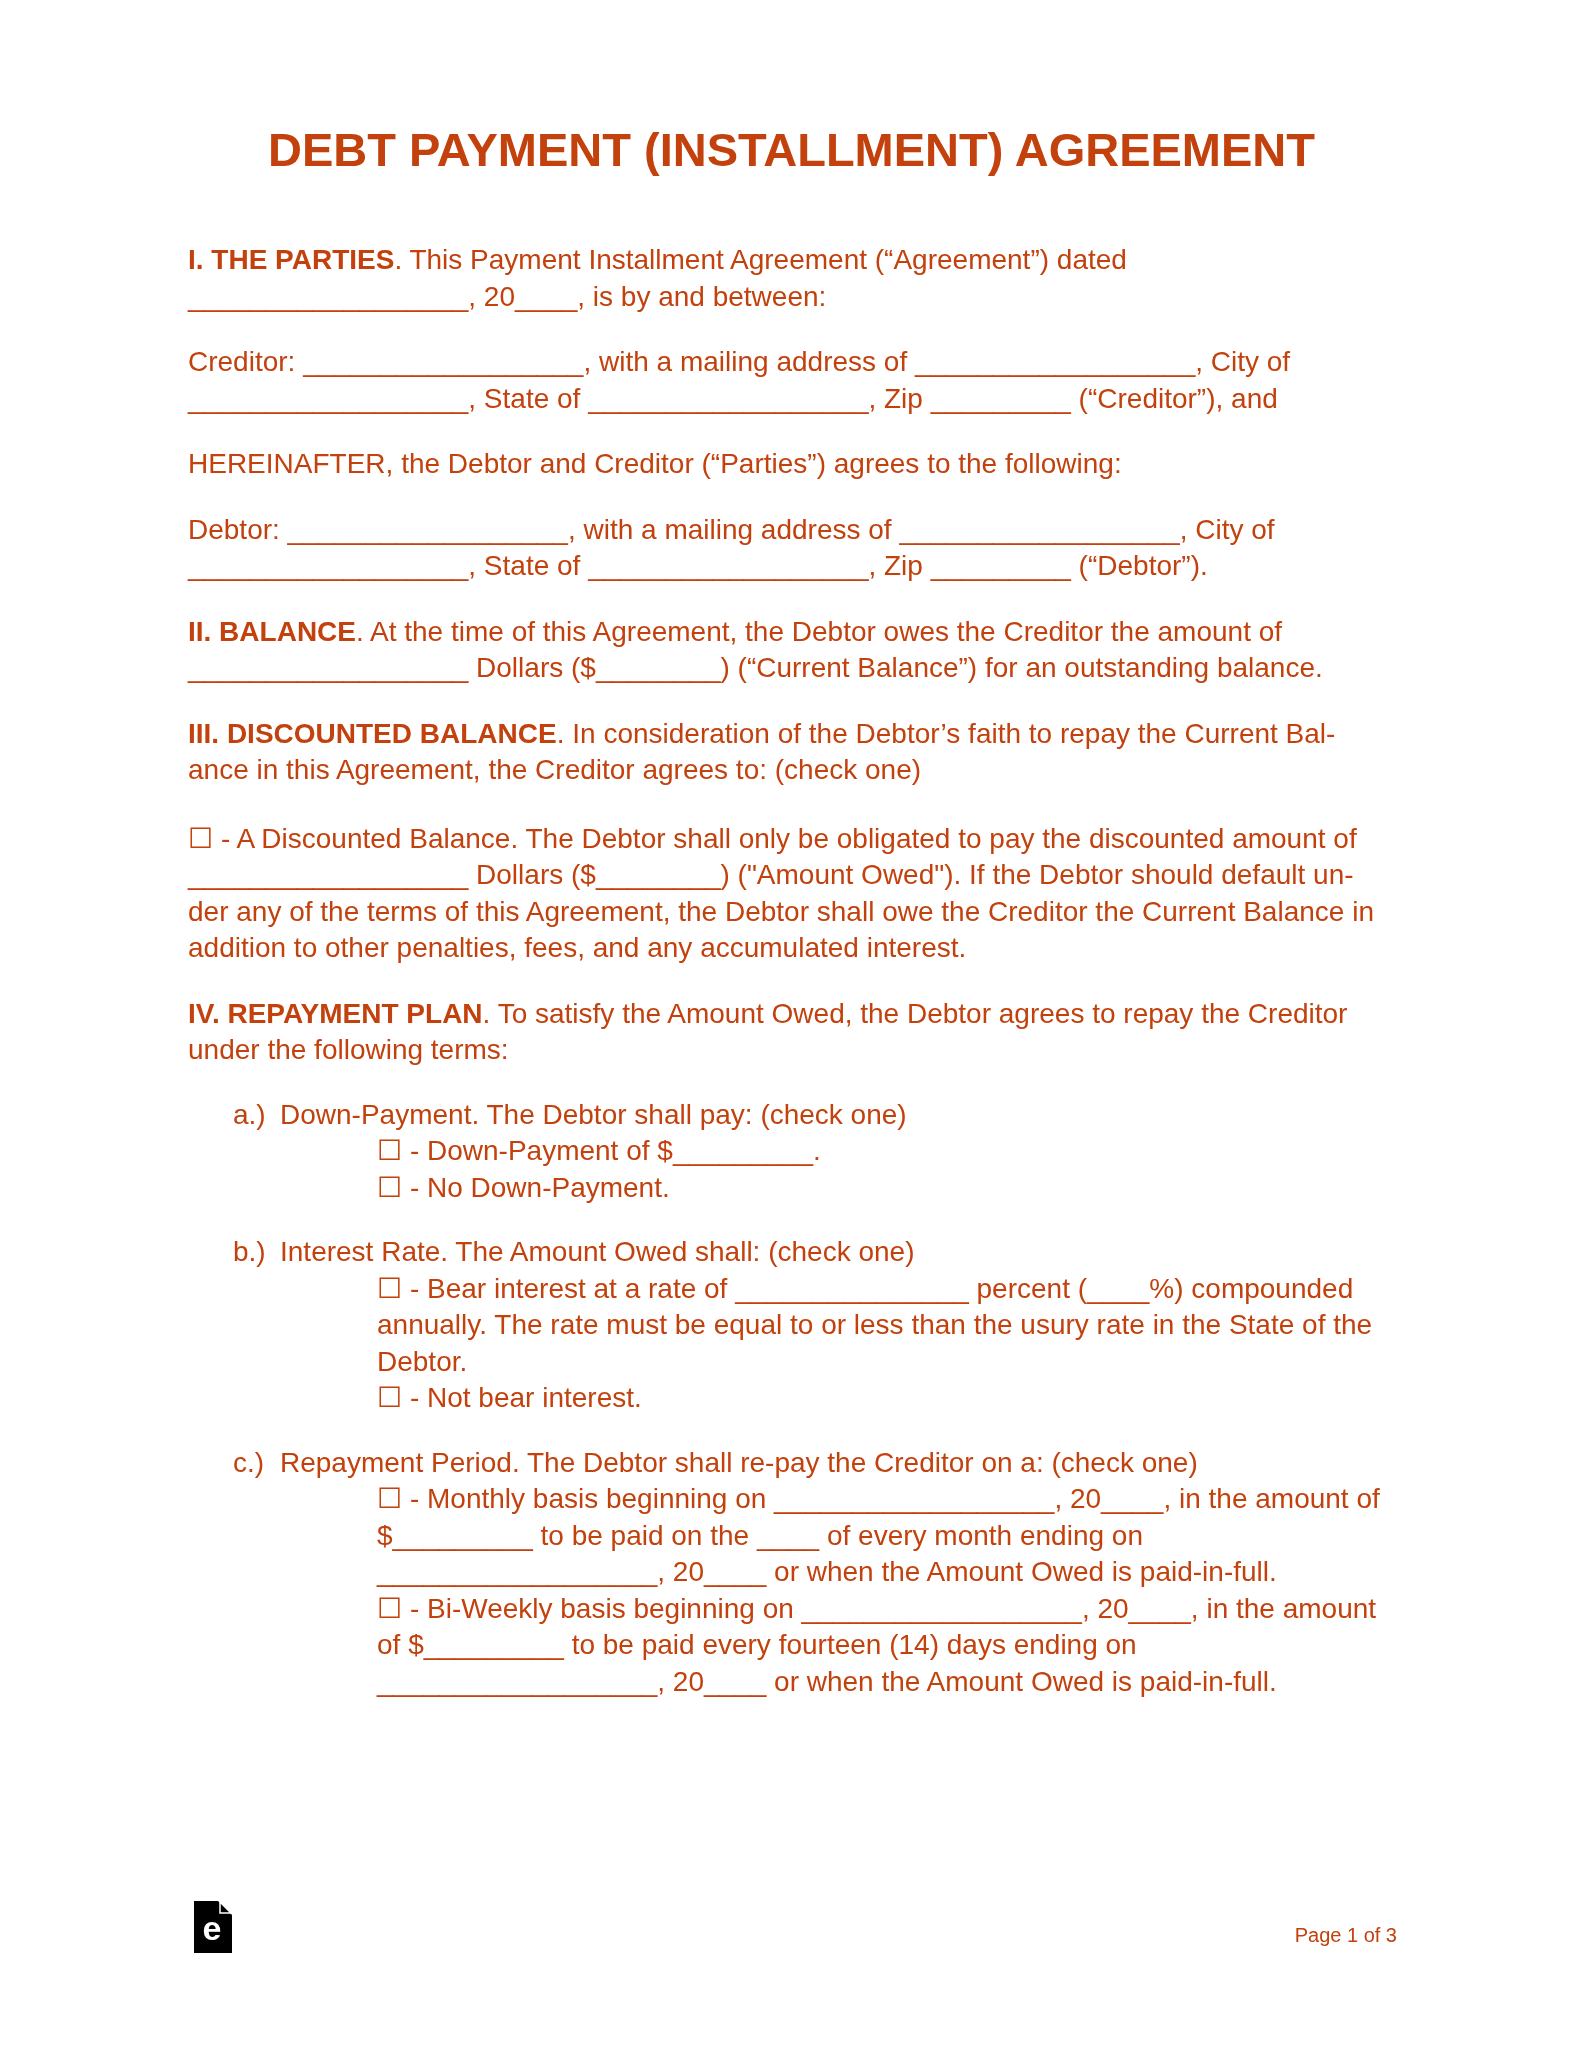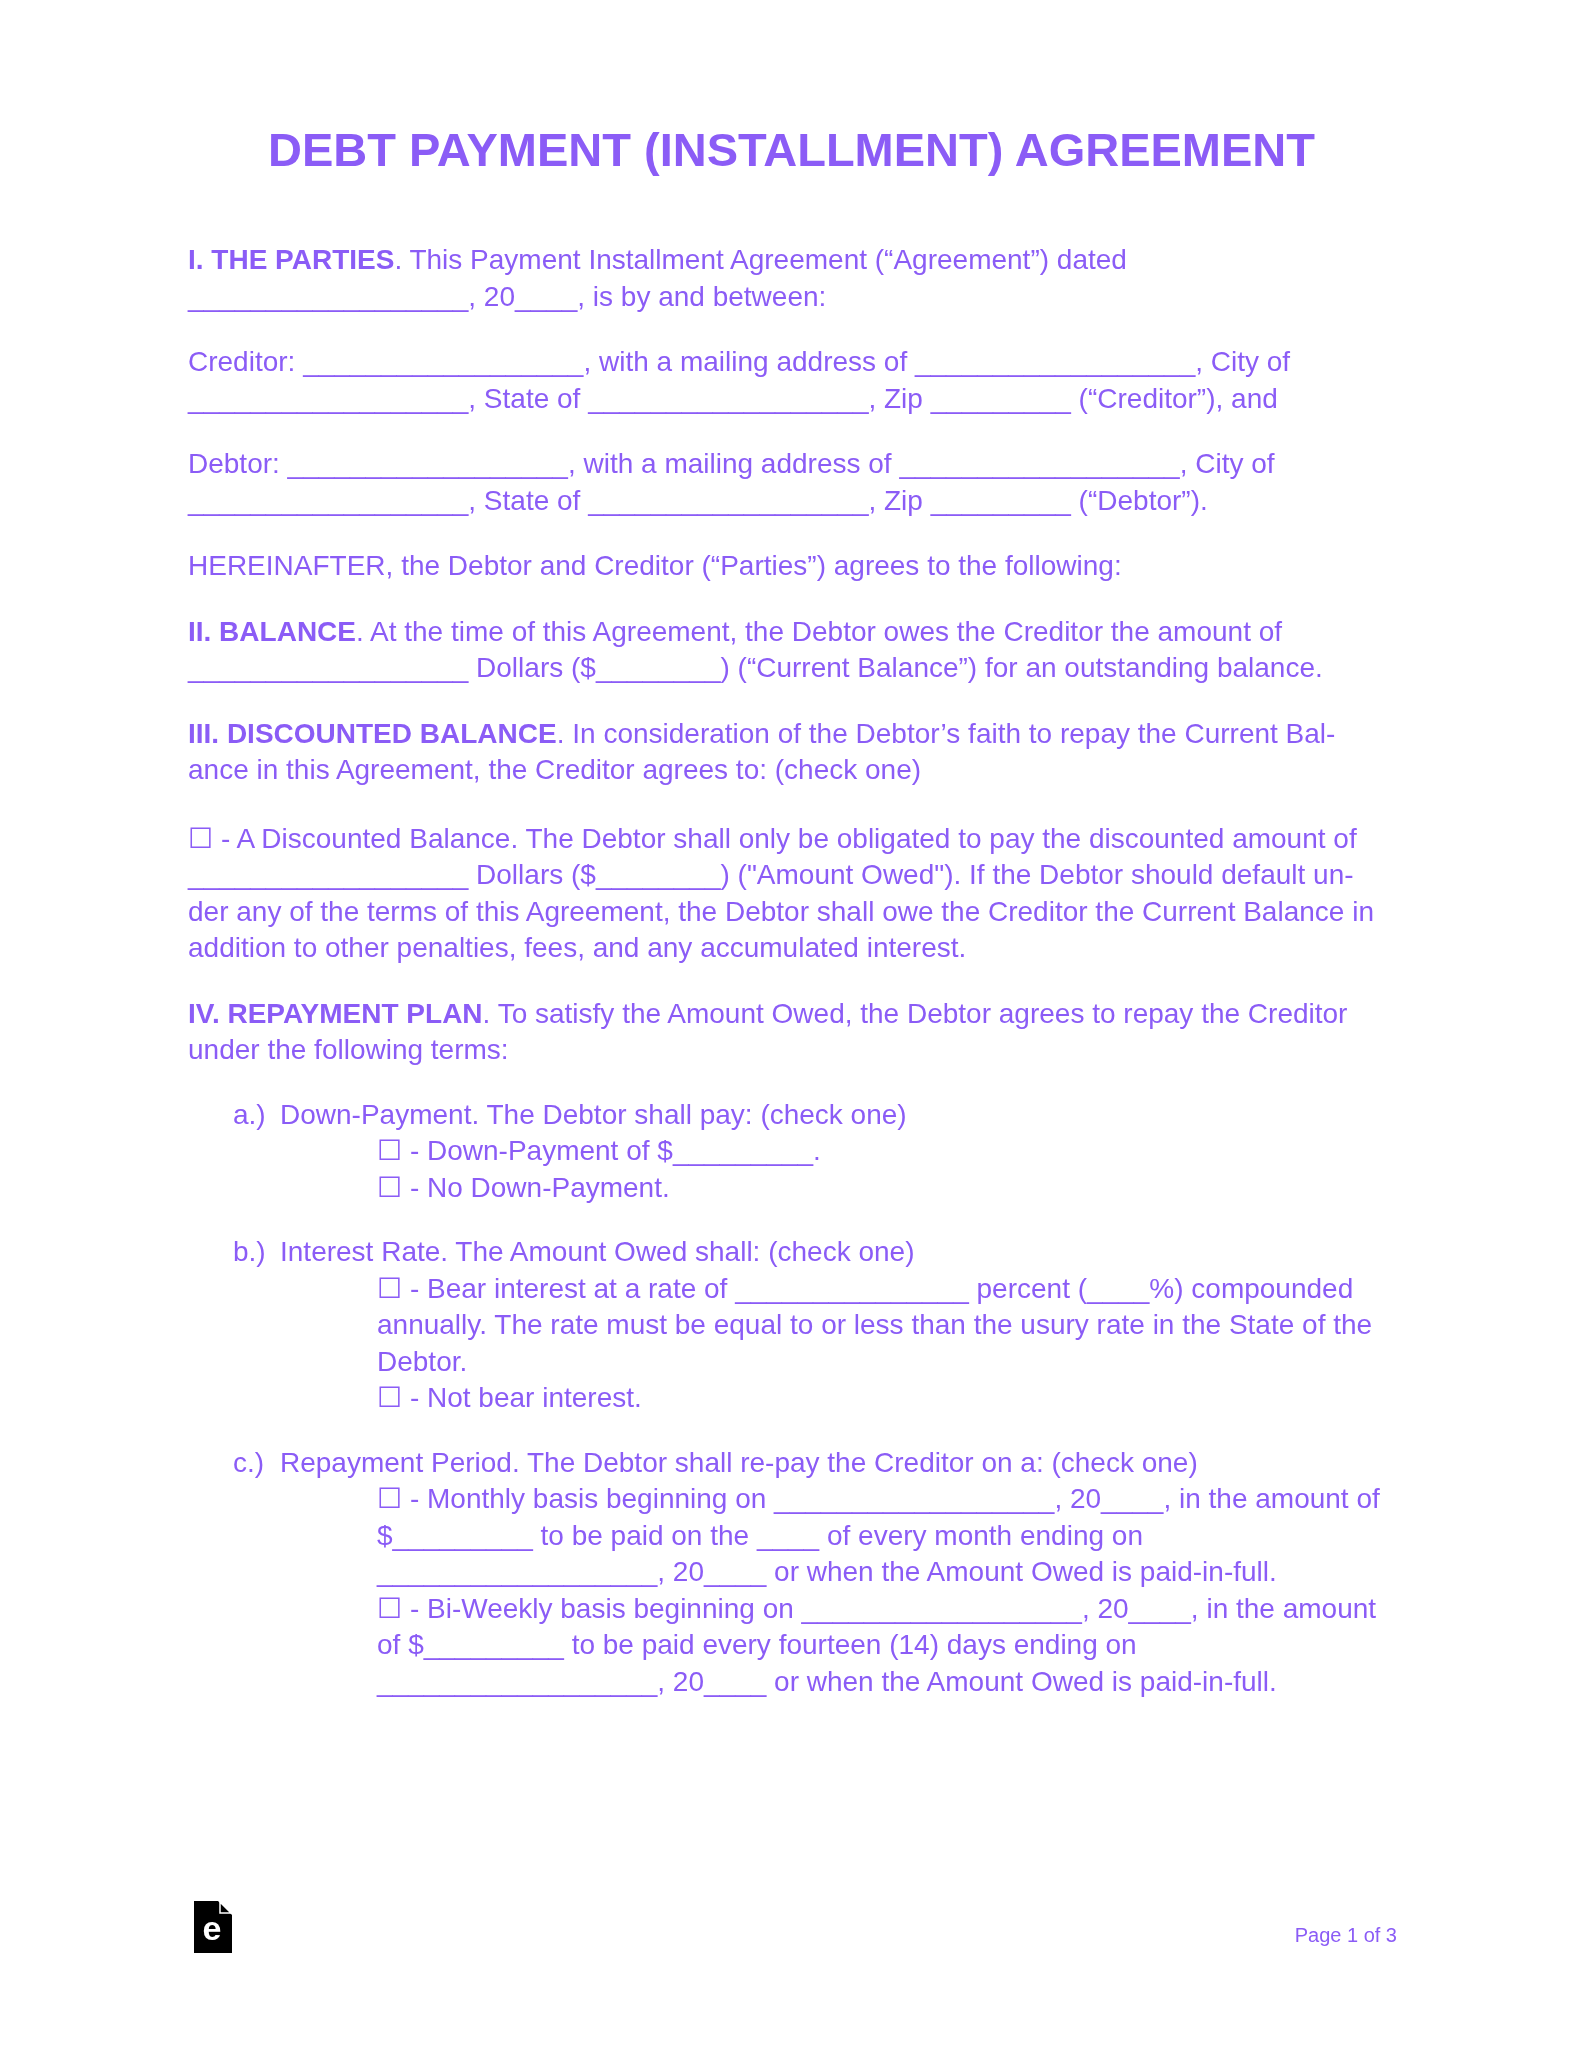--- a/index.html
+++ b/index.html
@@ -3,21 +3,21 @@
 <meta charset="utf-8">
 <style>
   html,body{margin:0;padding:0;background:#ffffff;}
   .page{
     position:relative;
     width:1583px;height:2048px;
     background:#ffffff;
     box-sizing:border-box;
     padding:122px 188px 0 188px;
     font-family:"Liberation Sans","DejaVu Sans",sans-serif;
-    font-size:28px;line-height:36.5px;color:#8b5cf6;
+    font-size:28px;line-height:36.5px;color:#c2410c;
     overflow:hidden;
   }
   .doc-title{
     font-size:47px;line-height:56px;font-weight:bold;
     text-align:center;margin:0 0 64px 0;
     letter-spacing:0px;white-space:nowrap;
   }
   .para{white-space:pre;margin:29px 0 0 0;}
   .para:first-of-type{margin-top:1px;}
   .bold{font-weight:bold;}
@@ -37,24 +37,24 @@
 <div class="page">
 
   <h1 class="doc-title">DEBT PAYMENT (INSTALLMENT) AGREEMENT</h1>
 
   <p class="para"><span class="bold">I. THE PARTIES</span><span>. This Payment Installment Agreement (“Agreement”) dated
 __________________, 20____, is by and between:</span></p>
 
   <p class="para">Creditor: __________________, with a mailing address of __________________, City of
 __________________, State of __________________, Zip _________ (“Creditor”), and</p>
 
+  <p class="para">HEREINAFTER, the Debtor and Creditor (“Parties”) agrees to the following:</p>
+
   <p class="para">Debtor: __________________, with a mailing address of __________________, City of
 __________________, State of __________________, Zip _________ (“Debtor”).</p>
-
-  <p class="para">HEREINAFTER, the Debtor and Creditor (“Parties”) agrees to the following:</p>
 
   <p class="para"><span class="bold">II. BALANCE</span><span>. At the time of this Agreement, the Debtor owes the Creditor the amount of
 __________________ Dollars ($________) (“Current Balance”) for an outstanding balance.</span></p>
 
   <p class="para"><span class="bold">III. DISCOUNTED BALANCE</span><span>. In consideration of the Debtor’s faith to repay the Current Bal-
 ance in this Agreement, the Creditor agrees to: (check one)</span></p>
 
 
   <div class="sec-option"><span class="box">☐</span><span> - A Discounted Balance. The Debtor shall only be obligated to pay the discounted amount of
 __________________ Dollars ($________) ("Amount Owed"). If the Debtor should default un-

